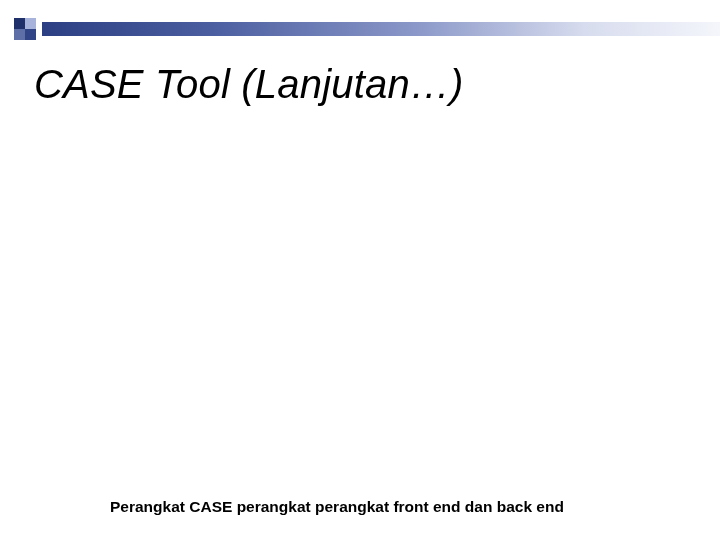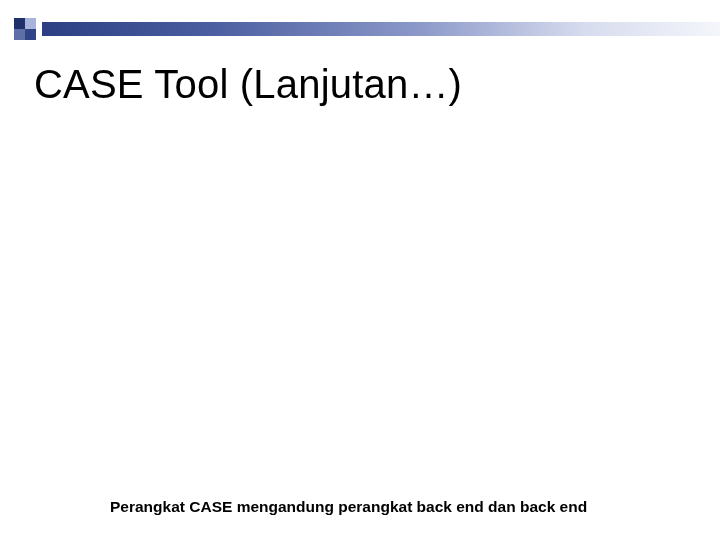--- a/index.html
+++ b/index.html
@@ -53,20 +53,21 @@
       #f4f6fb 100%);
   }
   .title {
     position: absolute;
     left: 34px;
     top: 62px;
     font-size: 40px;
     color: #000000;
     letter-spacing: 0.2px;
     font-weight: 400;
+    font-style: italic;
   }
   .body-text {
     position: absolute;
     left: 110px;
     top: 498px;
     font-size: 15.5px;
     font-weight: 700;
     color: #000000;
     white-space: nowrap;
   }
@@ -81,15 +82,15 @@
       <div class="sq-a"></div>
       <div class="sq-b"></div>
       <div class="sq-c"></div>
       <div class="sq-d"></div>
     </div>
     <div class="gradient"></div>
   </div>
 
   <div class="title">CASE Tool (Lanjutan…)</div>
 
-  <div class="body-text">Perangkat CASE mengandung perangkat back end dan back end</div>
+  <div class="body-text">Perangkat CASE perangkat perangkat front end dan back end</div>
 
 </div>
 
 </body></html>

